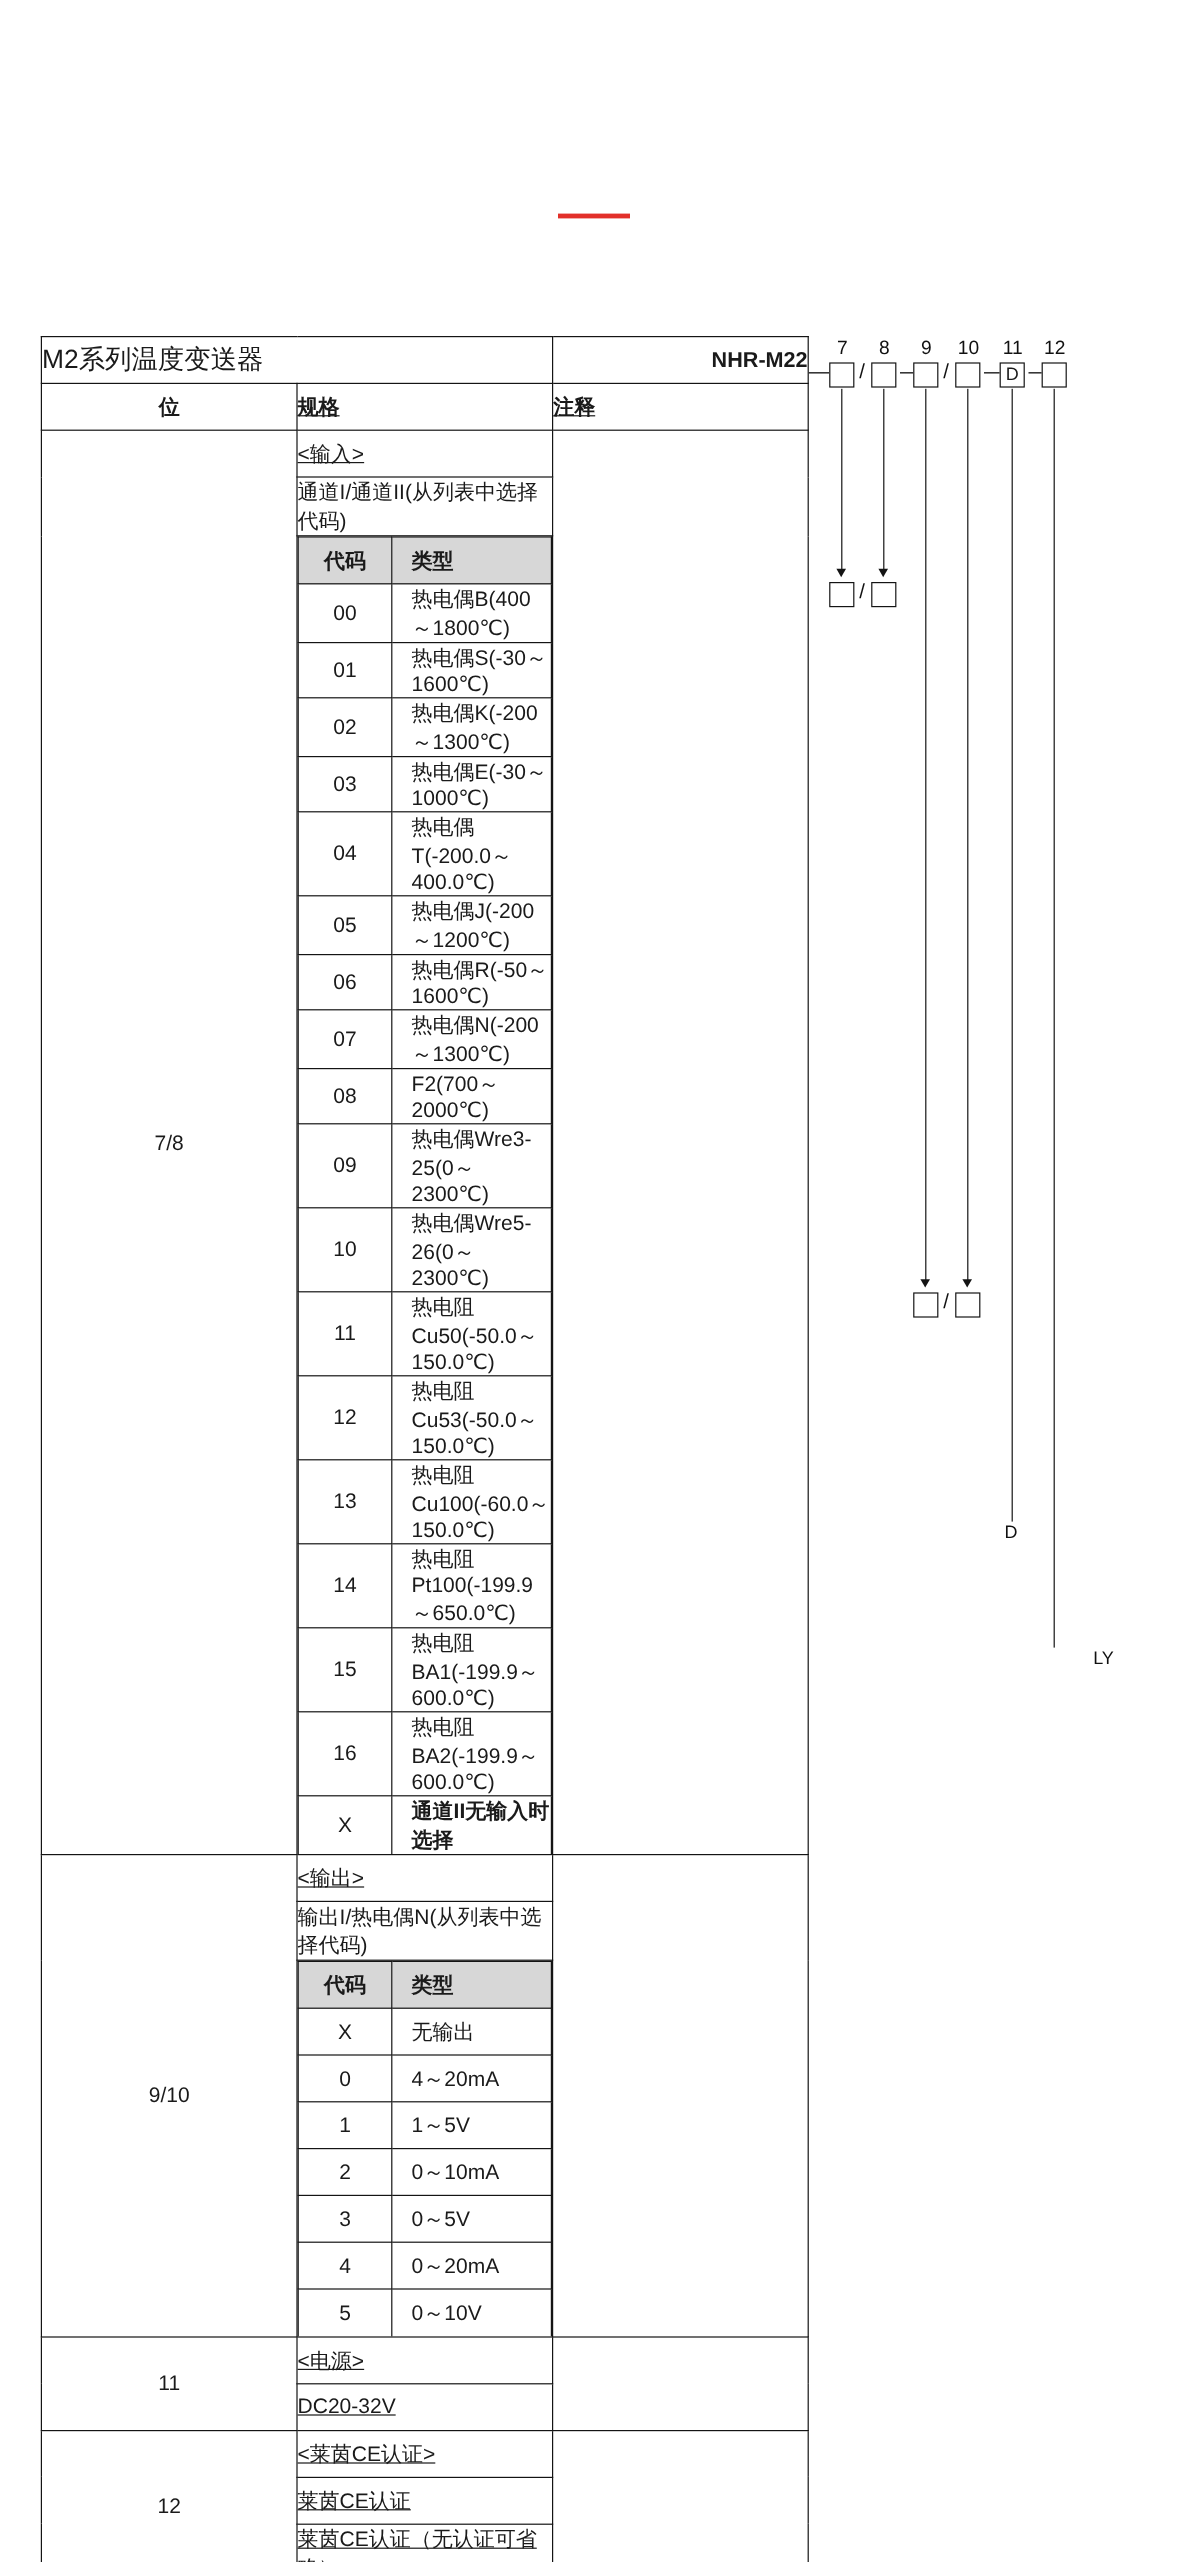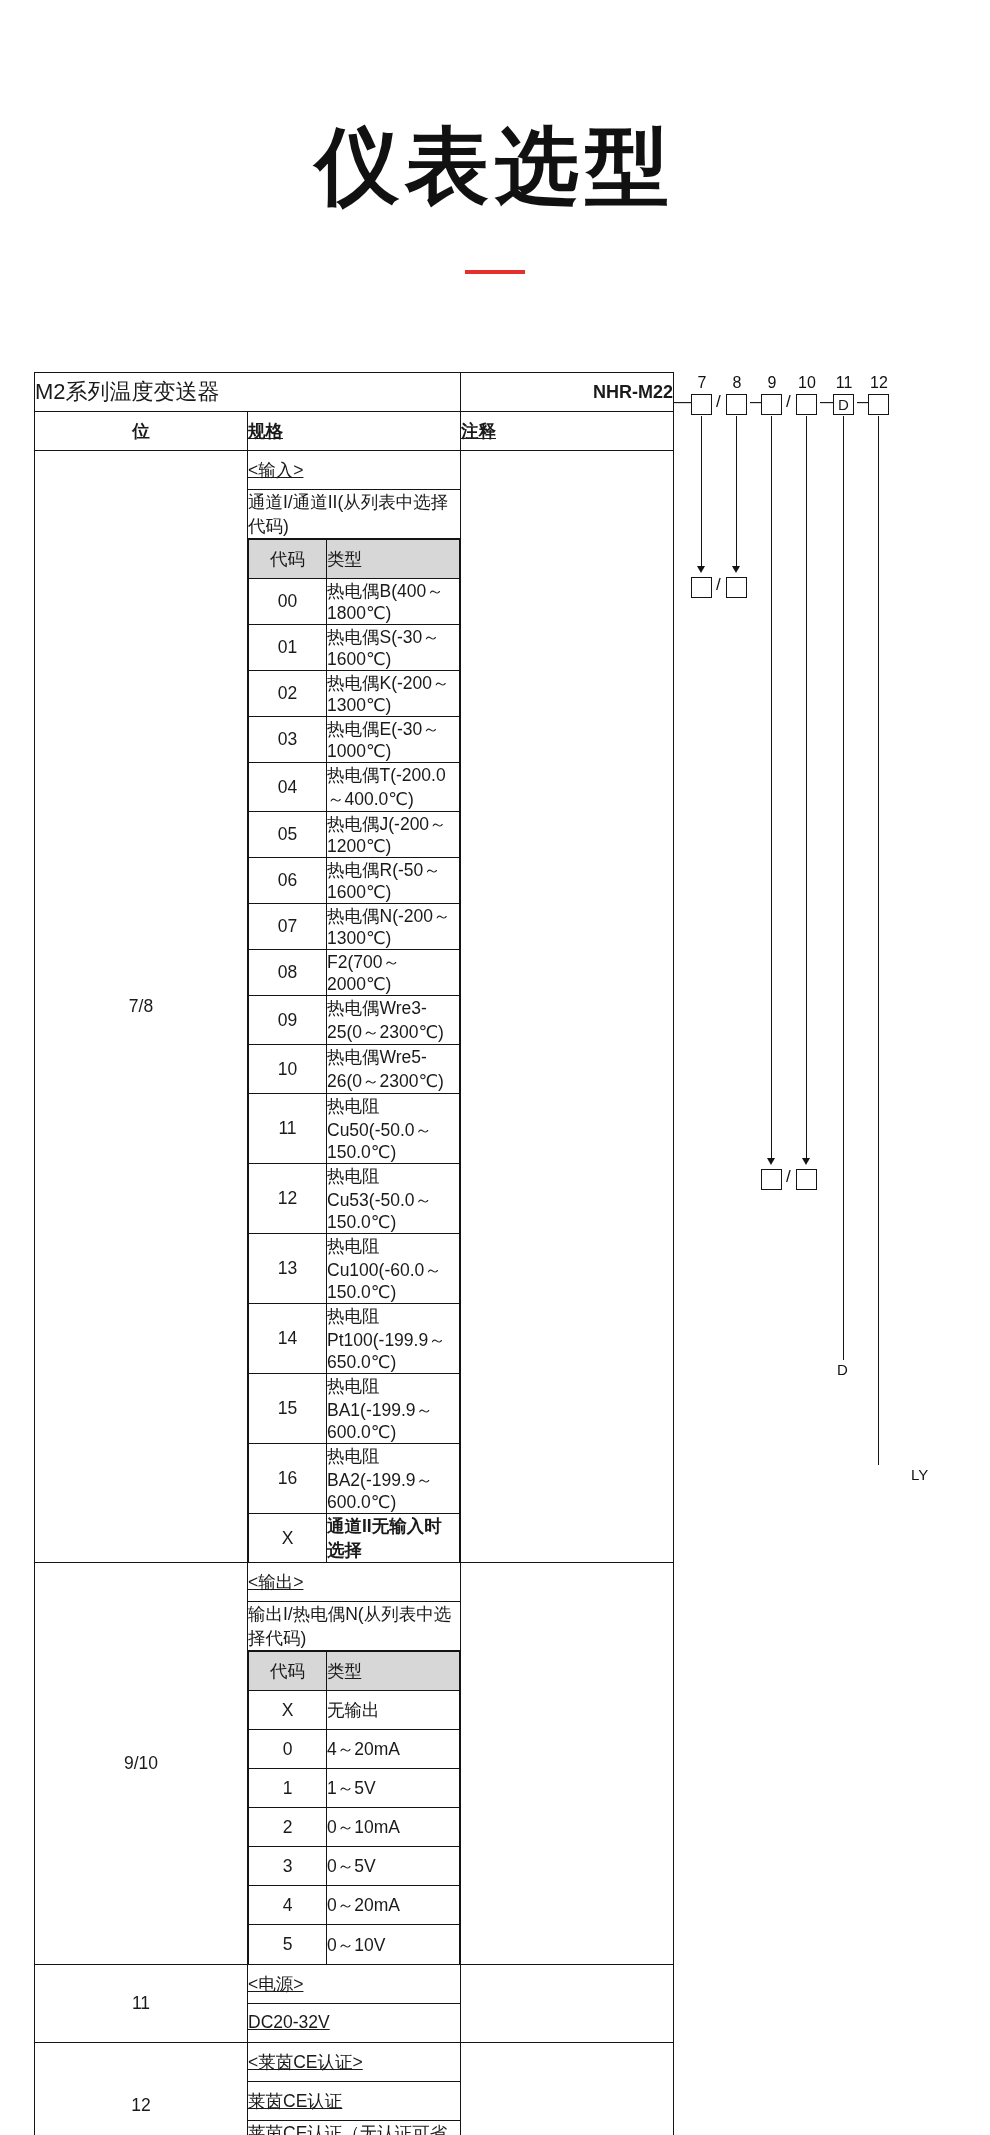--- a/index.html
+++ b/index.html
@@ -76,22 +76,22 @@
   }
   .inner td{
     border:none;
     border-bottom:1px solid #141414;
     height:39px;
     font-size:17.5px;
     box-sizing:border-box;
   }
   .inner tr:last-child td{border-bottom:none;}
   .inner .ic-code{width:78px;text-align:center;}
-  .inner .ic-type{padding-left:0;}
-  .inner-head td{background:#d7d7d7;font-weight:normal;margin-left:36px;}
+  .inner .ic-type{padding-left:16px;}
+  .inner-head td{background:#d7d7d7;font-weight:bold;margin-left:36px;}
 
   
   .nested-cell{padding:0;vertical-align:top;}
 
   
   .diagram{
     position:absolute;
     left:676px;
     top:0;
     width:300px;
@@ -138,21 +138,20 @@
     font-size:15px;
     color:#111;
   }
 </style>
 </head>
 <body>
 
 <div class="page">
 
   <div class="title-wrap">
-    <h1 class="main-title">仪表选型</h1>
     <div class="title-rule"></div>
   </div>
 
   <div class="table-area">
 
     <table class="sel">
 
       <tbody>
           <tr class="model-row">
         <td class="model-name" colspan="2">M2系列温度变送器</td>

